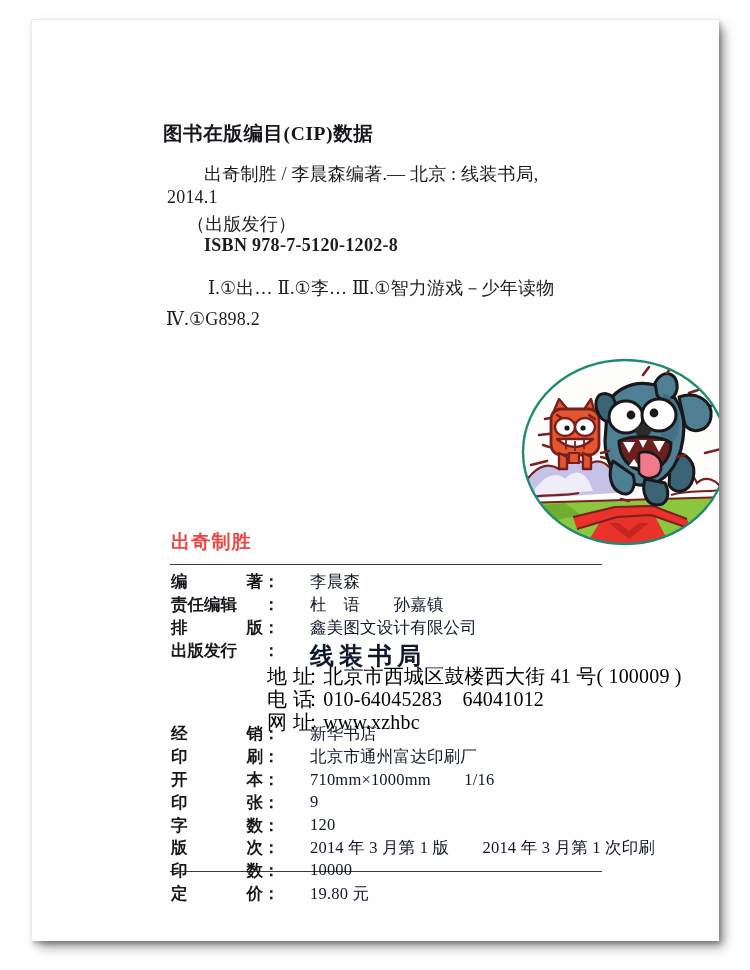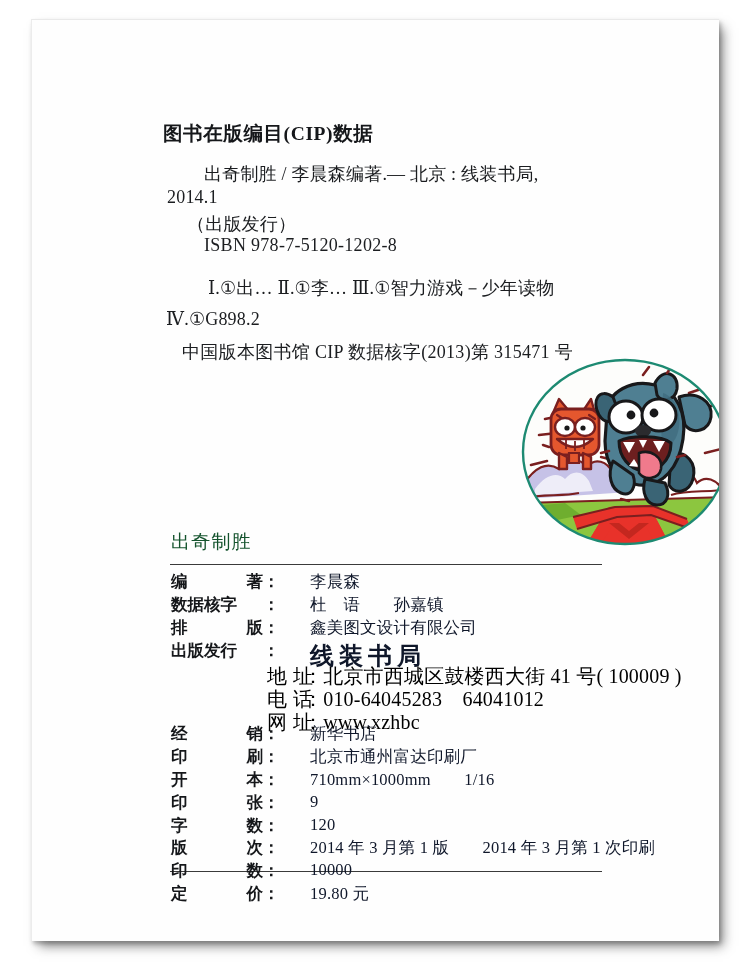--- a/index.html
+++ b/index.html
@@ -50,44 +50,44 @@
   .cip-line {
     position: absolute;
     font-size: 18px;
     color: #1b1d20;
     white-space: nowrap;
     letter-spacing: 0.2px;
   }
   .cip-l1 { left: 172px; top: 142px; }
   .cip-l2 { left: 135px; top: 167px; }
   .cip-l3 { left: 155px; top: 192px; }
-  .cip-l4 { left: 172px; top: 215px; letter-spacing: 0.3px; }
+  .cip-l4 { left: 172px; top: 215px; letter-spacing: 0.3px; font-weight: bold; }
   .cip-l5 { left: 176px; top: 256px; }
   .cip-l6 { left: 134px; top: 288px; }
   .cip-l7 { left: 150px; top: 320px; letter-spacing: 0.3px; }
 
   
   #illustration {
     position: absolute;
     left: 489px;
     top: 337px;
     width: 208px;
     height: 190px;
   }
   #illustration svg { display: block; }
 
   
   .colophon-title {
     position: absolute;
     left: 139px;
     top: 509px;
     font-size: 19px;
-    font-weight: normal;
+    font-weight: bold;
     letter-spacing: 1.2px;
-    color: #14532d;
+    color: #ef4444;
     white-space: nowrap;
   }
   .rule {
     position: absolute;
     left: 138px;
     width: 432px;
     height: 0;
     border-top: 1.6px solid #3a3a3a;
   }
   #rule-top { top: 544px; }
@@ -156,21 +156,20 @@
 <div id="stage">
   <div id="page">
 
     <div class="cip-heading">图书在版编目(CIP)数据</div>
     <div class="cip-line cip-l1">出奇制胜 / 李晨森编著.— 北京 : 线装书局,</div>
     <div class="cip-line cip-l2">2014.1</div>
     <div class="cip-line cip-l3">（出版发行）</div>
     <div class="cip-line cip-l4">ISBN 978-7-5120-1202-8</div>
     <div class="cip-line cip-l5">Ⅰ.①出… Ⅱ.①李… Ⅲ.①智力游戏－少年读物</div>
     <div class="cip-line cip-l6">Ⅳ.①G898.2</div>
-    <div class="cip-line cip-l7">中国版本图书馆 CIP 数据核字(2013)第 315471 号</div>
 
     <div id="illustration">
       <svg width="208" height="190" viewBox="0 0 208 190" xmlns="http://www.w3.org/2000/svg">
         <defs>
           <clipPath id="ovalClip">
             <ellipse cx="104" cy="95" rx="102" ry="92"></ellipse>
           </clipPath>
         </defs>
 
         <ellipse cx="104" cy="95" rx="102" ry="92" fill="#ffffff"></ellipse>
@@ -302,21 +301,21 @@
     <div id="colophon-rows">
         <div class="crow" style="top: 551px;">
           <div class="clabel two">
             <span>编</span>
             <span>著</span>
           </div>
           <div class="ccolon">：</div>
           <div class="cvalue">李晨森</div>
         </div>
         <div class="crow" style="top: 574px;">
-          <div class="clabel four">数据核字</div>
+          <div class="clabel four">责任编辑</div>
           <div class="ccolon">：</div>
           <div class="cvalue">杜　语　　孙嘉镇</div>
         </div>
         <div class="crow" style="top: 597px;">
           <div class="clabel two">
             <span>排</span>
             <span>版</span>
           </div>
           <div class="ccolon">：</div>
           <div class="cvalue">鑫美图文设计有限公司</div>

